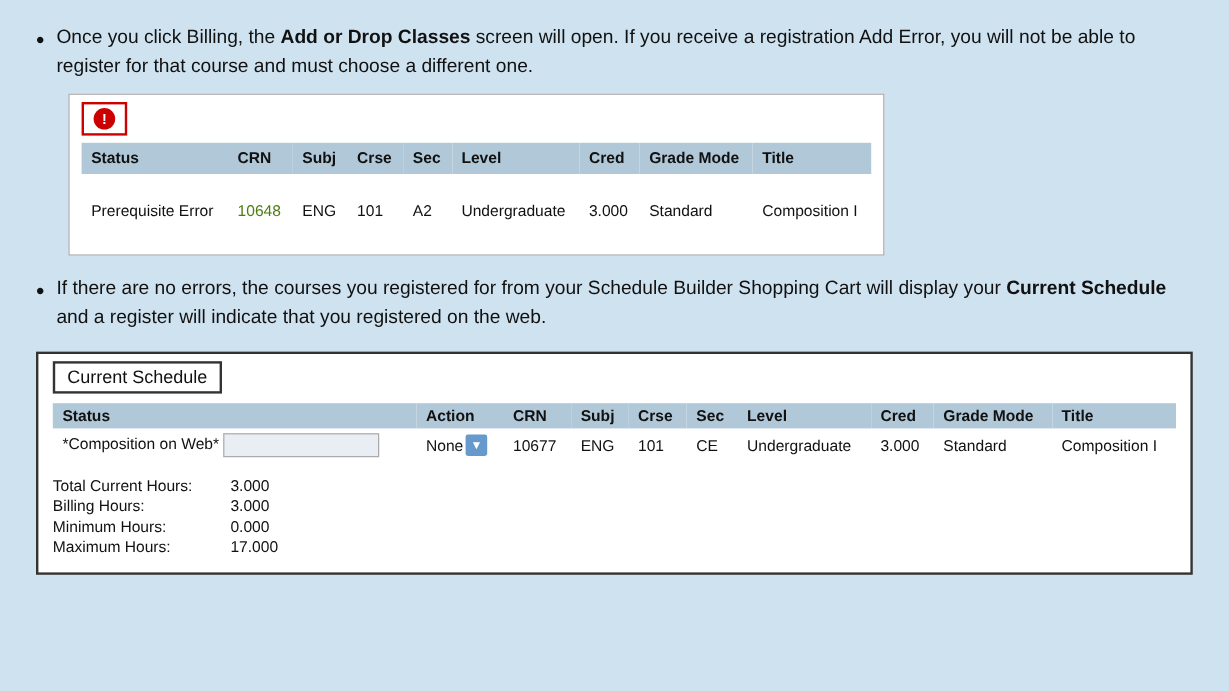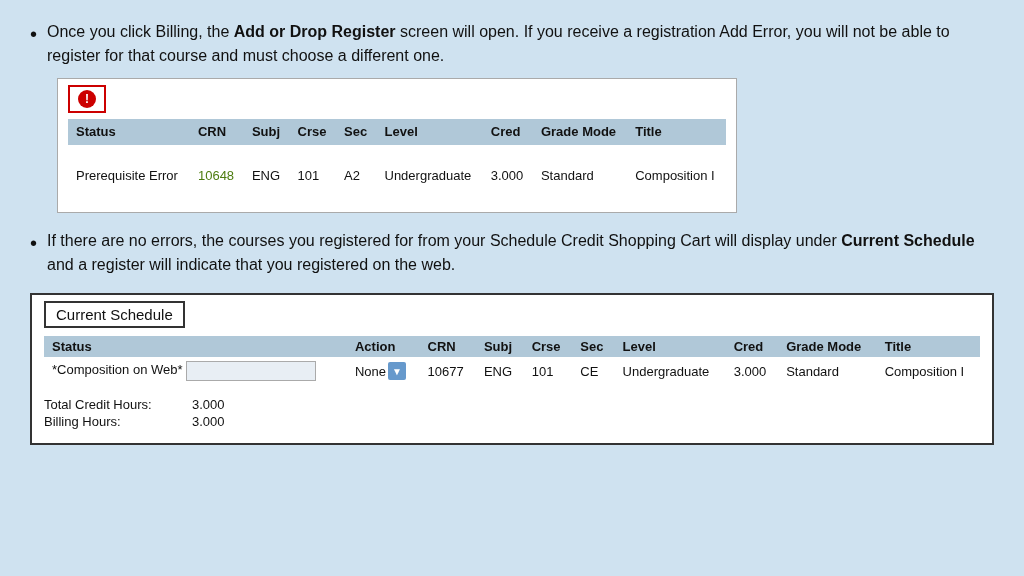--- a/index.html
+++ b/index.html
@@ -170,21 +170,21 @@
     .hours-value {
       min-width: 50px;
     }
   </style>
 </head>
 <body>
 
 <div class="bullet-item">
   <span class="bullet-dot">•</span>
   <div class="bullet-text">
-    <span>Once you click Billing, the </span><b>Add or Drop Register</b><span> screen will open.  If you receive a registration Add Error, you will not be able to register for that course and must choose a different one.</span>
+    <span>Once you click Billing, the </span><b>Add or Drop Classes</b><span> screen will open.  If you receive a registration Add Error, you will not be able to register for that course and must choose a different one.</span>
 
     
     <div class="error-box">
       <div class="error-header">
         <span class="error-icon">!</span>
       </div>
       <table class="reg-table">
         <thead>
           <tr>
             <th>Status</th>
@@ -214,21 +214,21 @@
           </tr>
         </tbody>
       </table>
     </div>
   </div>
 </div>
 
 <div class="bullet-item">
   <span class="bullet-dot">•</span>
   <div class="bullet-text">
-    <span>If there are no errors, the courses you registered for from your Schedule Credit Shopping Cart will display under </span><b>Current Schedule</b><span> and a register will indicate that you registered on the web.</span>
+    <span>If there are no errors, the courses you registered for from your Schedule Builder Shopping Cart will display your </span><b>Current Schedule</b><span> and a register will indicate that you registered on the web.</span>
   </div>
 </div>
 
 <div class="schedule-box">
   <div class="schedule-title">Current Schedule</div>
 
   <table class="sched-table">
     <thead>
       <tr>
         <th>Status</th>
@@ -262,21 +262,29 @@
         <td>Undergraduate</td>
         <td>3.000</td>
         <td>Standard</td>
         <td>Composition I</td>
       </tr>
     </tbody>
   </table>
 
   <div class="hours-section">
     <div class="hours-row">
-      <span class="hours-label">Total Credit Hours:</span>
+      <span class="hours-label">Total Current Hours:</span>
       <span class="hours-value">3.000</span>
     </div>
     <div class="hours-row">
       <span class="hours-label">Billing Hours:</span>
       <span class="hours-value">3.000</span>
     </div>
+    <div class="hours-row">
+      <span class="hours-label">Minimum Hours:</span>
+      <span class="hours-value">0.000</span>
+    </div>
+    <div class="hours-row">
+      <span class="hours-label">Maximum Hours:</span>
+      <span class="hours-value">17.000</span>
+    </div>
   </div>
 </div>
 
 </body></html>

